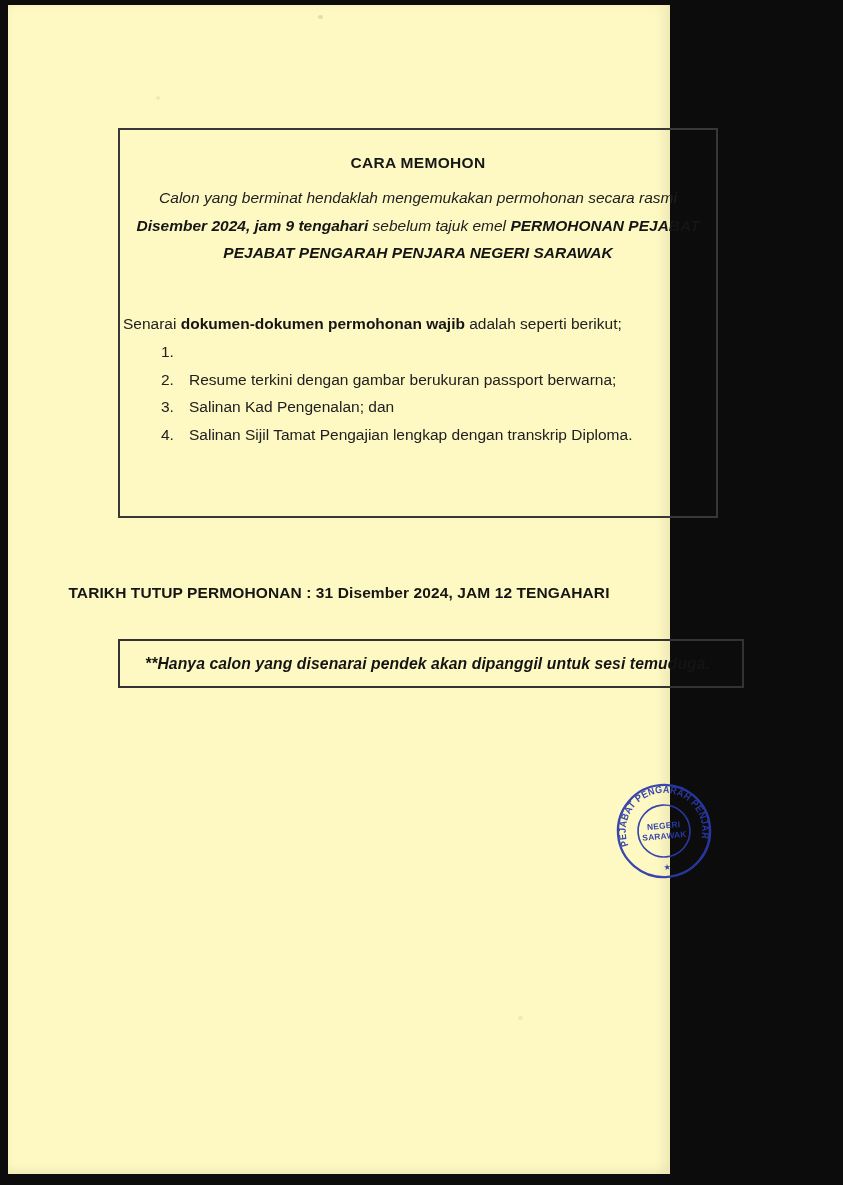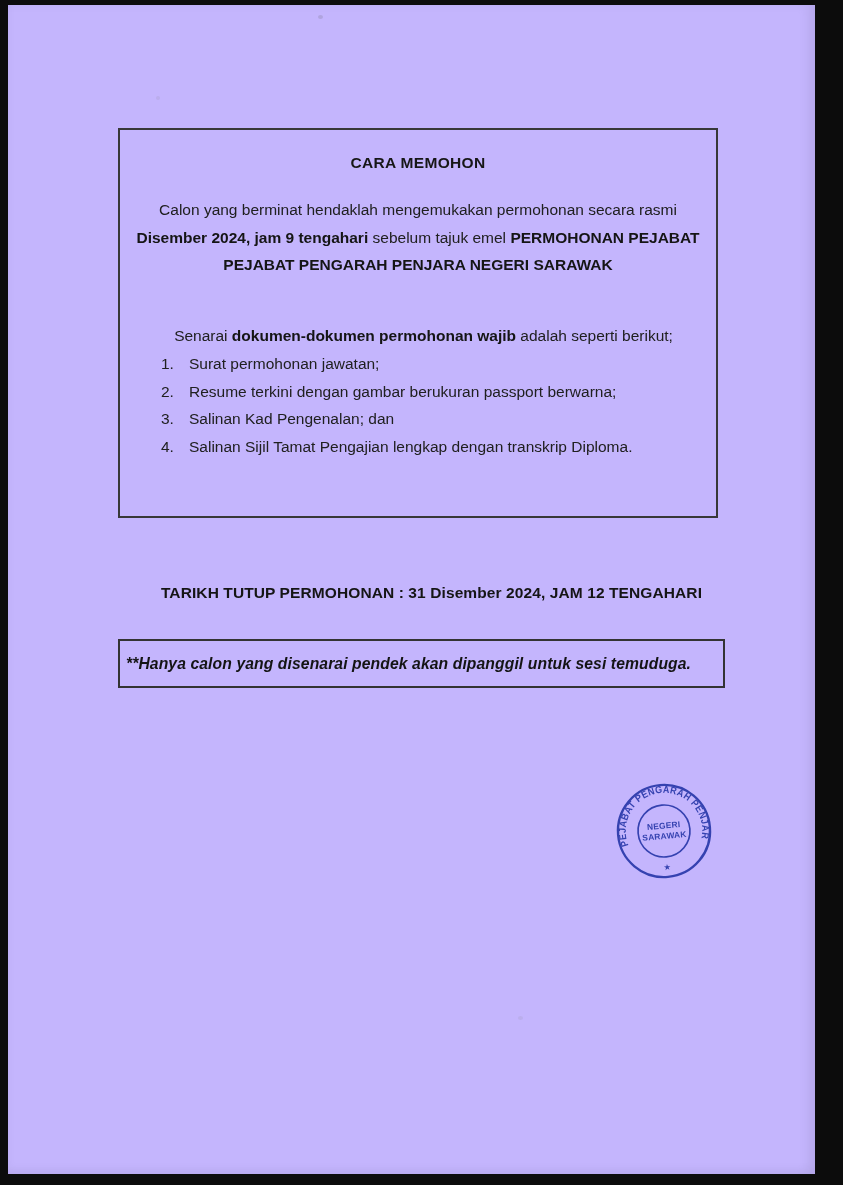--- a/index.html
+++ b/index.html
@@ -3,64 +3,64 @@
 <meta charset="utf-8">
 <style>
   html,body{margin:0;padding:0;}
   body{
     width:843px;height:1185px;position:relative;overflow:hidden;
     background:#0c0c0c;
     font-family:"Liberation Sans","DejaVu Sans",sans-serif;
     color:#1e1e1e;
   }
   .page{
-    position:absolute;left:8px;top:5px;width:807px;height:1169px;
-    background:#c4b5fd;
+    position:absolute;left:8px;top:5px;width:662px;height:1169px;
+    background:#fef9c3;
     box-shadow:inset -8px 0 10px rgba(0,0,0,0.05), inset 0 -5px 8px rgba(0,0,0,0.04);
   }
   
   .ibox{
     position:absolute;left:110px;top:123px;width:596px;height:386px;
     border:2px solid #383838;background:transparent;
     box-sizing:content-box;
   }
   .ibox-title{
     margin-top:24px;text-align:center;
     font-weight:700;font-size:15.5px;letter-spacing:.3px;color:#171717;
   }
-  .para{margin-top:24px;padding:0 4px;}
+  .para{margin-top:12px;padding:0 4px;font-style:italic;}
   .pline{
     text-align:center;font-size:15.5px;line-height:27.5px;
     white-space:nowrap;color:#202020;
   }
   .b{font-weight:700;color:#151515;}
   .email{
     font-weight:700;text-decoration:underline;color:#25306b;
     text-underline-offset:2px;cursor:pointer;
   }
   .senarai{
-    margin-top:43px;padding-left:11px;
-    font-size:15.5px;line-height:27.5px;white-space:nowrap;color:#202020;text-align:center;
+    margin-top:43px;padding-left:3px;
+    font-size:15.5px;line-height:27.5px;white-space:nowrap;color:#202020;
   }
   .dlist{margin-top:1px;padding-left:41px;}
   .ditem{
     display:flex;font-size:15.5px;line-height:27.5px;color:#202020;white-space:nowrap;
   }
   .ditem .num{width:28px;flex:0 0 28px;}
   
   .tarikh{
     position:absolute;left:0;top:579px;width:100%;
     text-align:center;font-weight:700;font-size:15.5px;color:#151515;
-    letter-spacing:.1px;white-space:nowrap;padding-left:20px;
+    letter-spacing:.1px;white-space:nowrap;
   }
   
   .nbox{
     position:absolute;left:110px;top:634px;width:597px;height:45px;
     border:2px solid #333;display:flex;align-items:center;
-    padding-left:6px;box-sizing:content-box;
+    padding-left:25px;box-sizing:content-box;
   }
   .note{
     font-weight:700;font-style:italic;font-size:15.7px;color:#141414;
     white-space:nowrap;letter-spacing:.1px;
   }
   
   .stamp{
     position:absolute;left:607px;top:777px;width:98px;height:98px;
     opacity:.93;
   }
@@ -99,21 +99,20 @@
       </div>
     </div>
 
     <div class="senarai">
       <span>Senarai </span><span class="b">dokumen-dokumen permohonan wajib</span><span> adalah seperti berikut;</span>
     </div>
 
     <div class="dlist">
       <div class="ditem">
         <span class="num">1.</span>
-        <span>Surat permohonan jawatan;</span>
       </div>
       <div class="ditem">
         <span class="num">2.</span>
         <span>Resume terkini dengan gambar berukuran passport berwarna;</span>
       </div>
       <div class="ditem">
         <span class="num">3.</span>
         <span>Salinan Kad Pengenalan; dan</span>
       </div>
       <div class="ditem">

